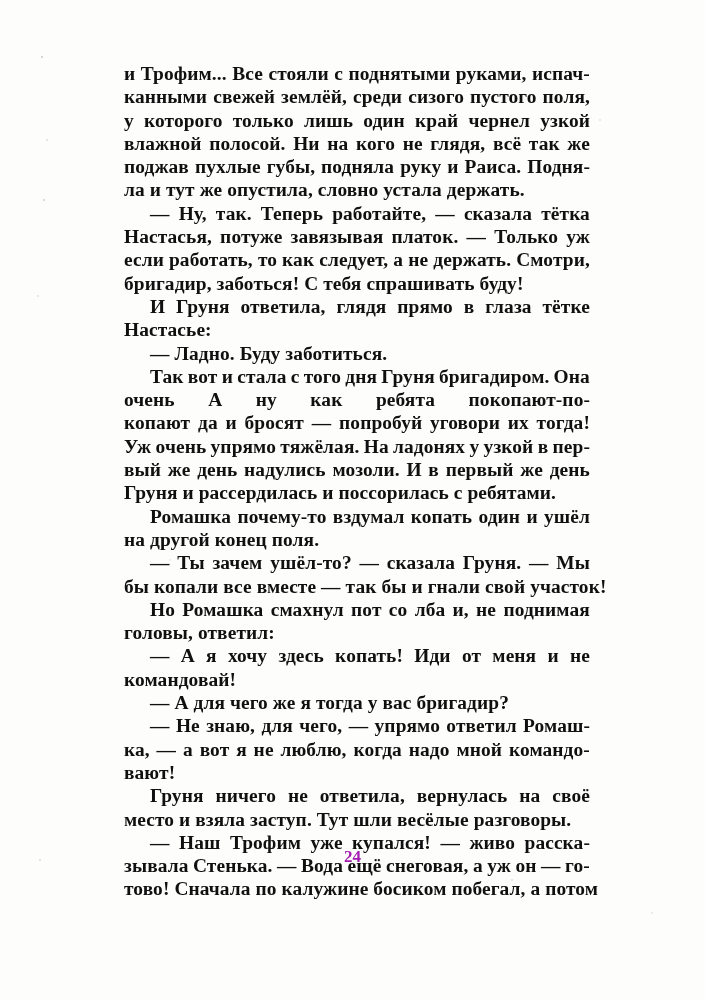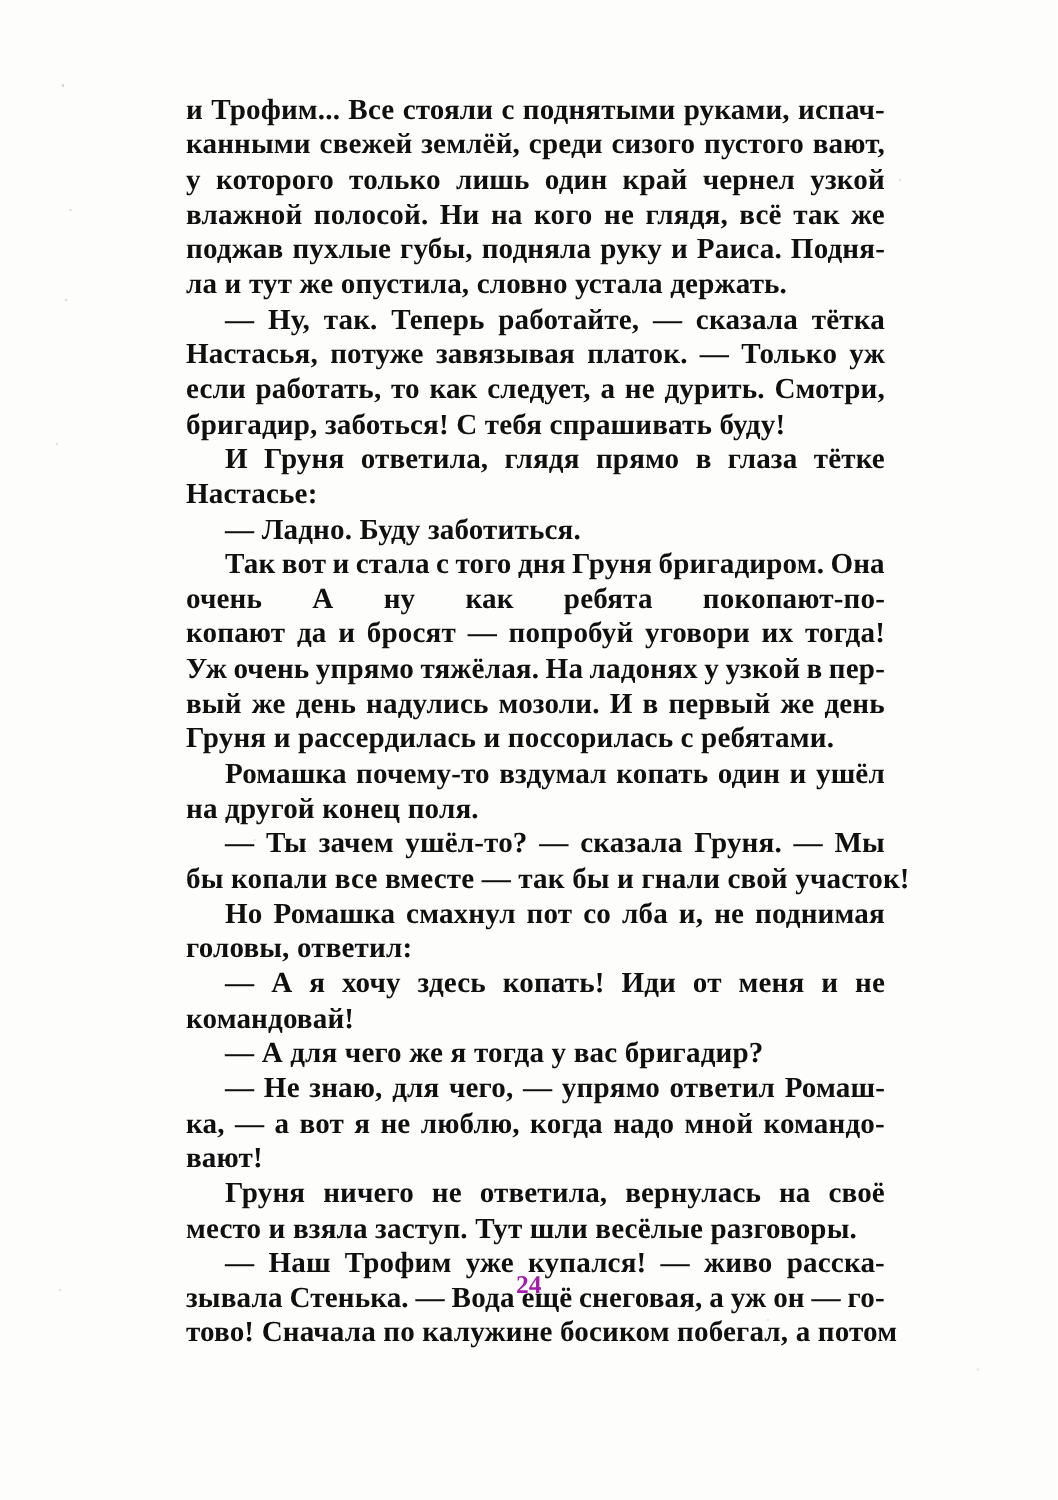--- a/index.html
+++ b/index.html
@@ -71,28 +71,28 @@
   }
 </style>
 </head>
 <body>
 
 <div class="page">
   <div class="grain"></div>
 
   <div class="textblock" id="textblock">
       <div class="line j"><span>и</span><span>Трофим...</span><span>Все</span><span>стояли</span><span>с</span><span>поднятыми</span><span>руками,</span><span>испач-</span></div>
-      <div class="line j"><span>канными</span><span>свежей</span><span>землёй,</span><span>среди</span><span>сизого</span><span>пустого</span><span>вают,</span></div>
+      <div class="line j"><span>канными</span><span>свежей</span><span>землёй,</span><span>среди</span><span>сизого</span><span>пустого</span><span>поля,</span></div>
       <div class="line j"><span>у</span><span>которого</span><span>только</span><span>лишь</span><span>один</span><span>край</span><span>чернел</span><span>узкой</span></div>
       <div class="line j"><span>влажной</span><span>полосой.</span><span>Ни</span><span>на</span><span>кого</span><span>не</span><span>глядя,</span><span>всё</span><span>так</span><span>же</span></div>
       <div class="line j"><span>поджав</span><span>пухлые</span><span>губы,</span><span>подняла</span><span>руку</span><span>и</span><span>Раиса.</span><span>Подня-</span></div>
       <div class="line last">ла и тут же опустила, словно устала держать.</div>
       <div class="line j indent"><span>—</span><span>Ну,</span><span>так.</span><span>Теперь</span><span>работайте,</span><span>—</span><span>сказала</span><span>тётка</span></div>
       <div class="line j"><span>Настасья,</span><span>потуже</span><span>завязывая</span><span>платок.</span><span>—</span><span>Только</span><span>уж</span></div>
-      <div class="line j"><span>если</span><span>работать,</span><span>то</span><span>как</span><span>следует,</span><span>а</span><span>не</span><span>дурить.</span><span>Смотри,</span></div>
+      <div class="line j"><span>если</span><span>работать,</span><span>то</span><span>как</span><span>следует,</span><span>а</span><span>не</span><span>держать.</span><span>Смотри,</span></div>
       <div class="line last">бригадир, заботься! С тебя спрашивать буду!</div>
       <div class="line j indent"><span>И</span><span>Груня</span><span>ответила,</span><span>глядя</span><span>прямо</span><span>в</span><span>глаза</span><span>тётке</span></div>
       <div class="line last">Настасье:</div>
       <div class="line last indent">— Ладно. Буду заботиться.</div>
       <div class="line j indent"><span>Так</span><span>вот</span><span>и</span><span>стала</span><span>с</span><span>того</span><span>дня</span><span>Груня</span><span>бригадиром.</span><span>Она</span></div>
       <div class="line j"><span>очень</span><span>А</span><span>ну</span><span>как</span><span>ребята</span><span>покопают-по-</span></div>
       <div class="line j"><span>копают</span><span>да</span><span>и</span><span>бросят</span><span>—</span><span>попробуй</span><span>уговори</span><span>их</span><span>тогда!</span></div>
       <div class="line j"><span>Уж</span><span>очень</span><span>упрямо</span><span>тяжёлая.</span><span>На</span><span>ладонях</span><span>у</span><span>узкой</span><span>в</span><span>пер-</span></div>
       <div class="line j"><span>вый</span><span>же</span><span>день</span><span>надулись</span><span>мозоли.</span><span>И</span><span>в</span><span>первый</span><span>же</span><span>день</span></div>
       <div class="line last">Груня и рассердилась и поссорилась с ребятами.</div>

